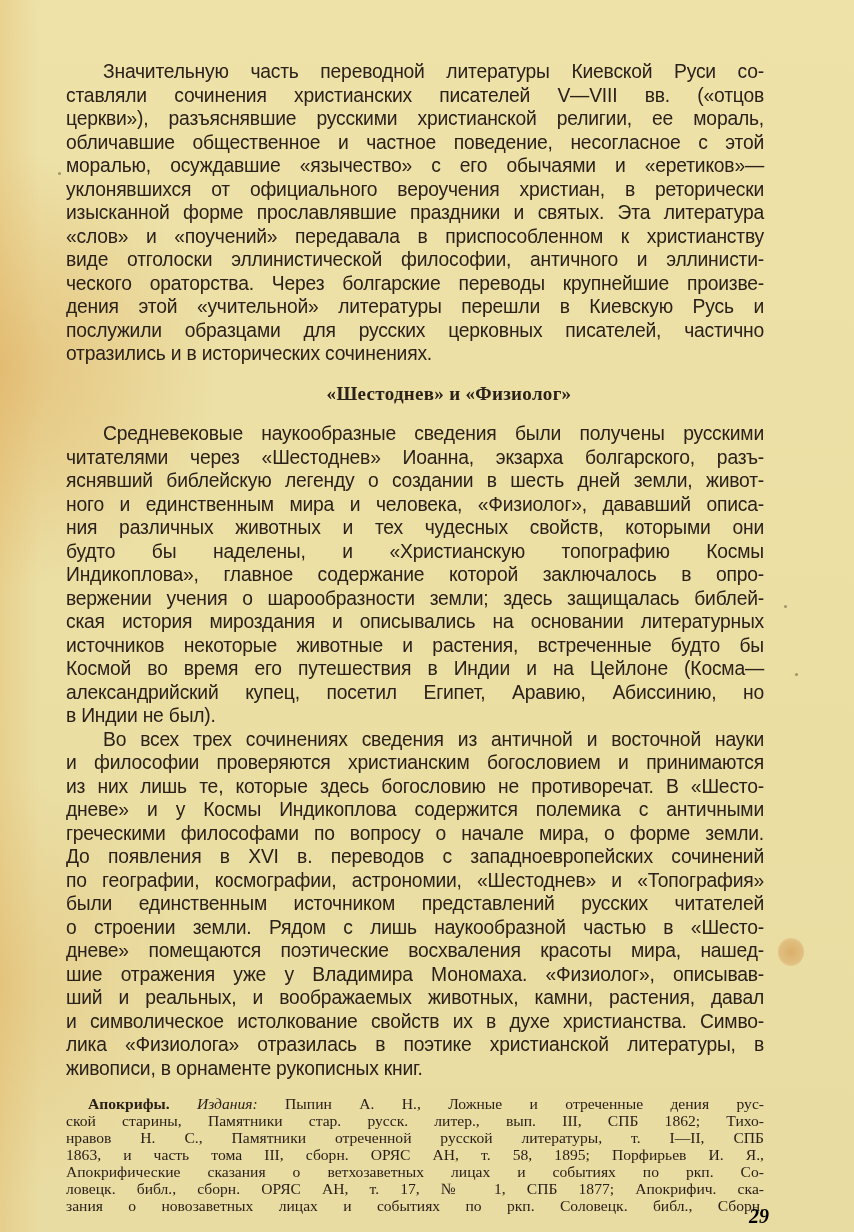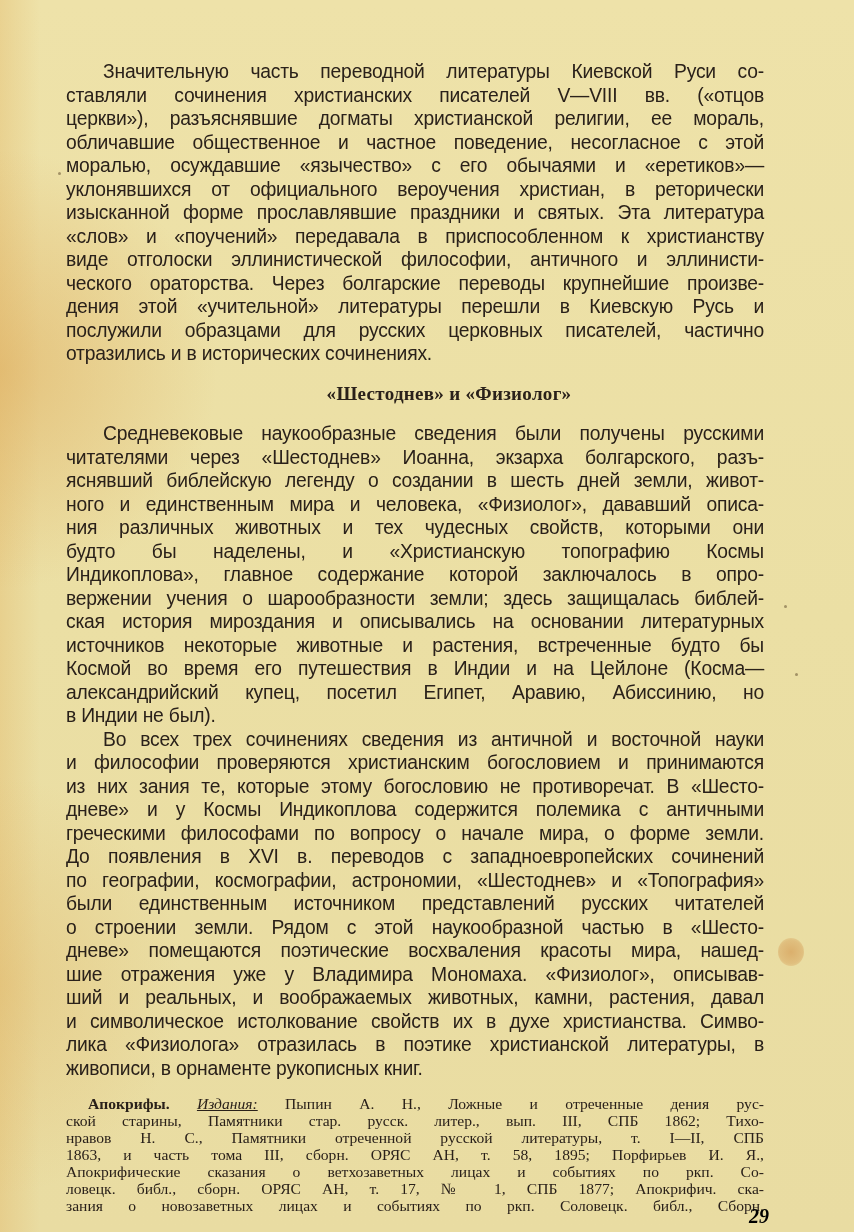--- a/index.html
+++ b/index.html
@@ -59,21 +59,21 @@
       font-family: "Liberation Serif", "DejaVu Serif", serif;
       font-size: 15.6px;
       line-height: 17.3px;
       white-space: nowrap;
       text-align: justify;
       text-align-last: justify;
       color: #2a211a;
     }
     .bib.indent { left: 88px; width: 676px; }
     .bib .bold { font-weight: bold; }
-    .bib .ital { font-style: italic; text-decoration: underline; }
+    .bib .ital { font-style: italic; }
     .pagenum {
       position: absolute;
       left: 749px;
       top: 1155px;
       font-family: "Liberation Serif", "DejaVu Serif", serif;
       font-style: italic;
       font-weight: bold;
       font-size: 20px;
       color: #000000;
     }
@@ -92,21 +92,21 @@
     }
   </style>
 </head>
 <body>
 
 <div class="page">
 
   <div>
     <div class="line indent" style="top:60px">Значительную часть переводной литературы Киевской Руси со-</div>
     <div class="line" style="top:84px">ставляли сочинения христианских писателей V—VIII вв. («отцов</div>
-    <div class="line" style="top:107px">церкви»), разъяснявшие догматы христианской религии, ее мораль,</div>
+    <div class="line" style="top:107px">церкви»), разъяснявшие русскими христианской религии, ее мораль,</div>
     <div class="line" style="top:131px">обличавшие общественное и частное поведение, несогласное с этой</div>
     <div class="line" style="top:154px">моралью, осуждавшие «язычество» с его обычаями и «еретиков»—</div>
     <div class="line" style="top:178px">уклонявшихся от официального вероучения христиан, в реторически</div>
     <div class="line" style="top:201px">изысканной форме прославлявшие праздники и святых. Эта литература</div>
     <div class="line" style="top:225px">«слов» и «поучений» передавала в приспособленном к христианству</div>
     <div class="line" style="top:248px">виде отголоски эллинистической философии, античного и эллинисти-</div>
     <div class="line" style="top:272px">ческого ораторства. Через болгарские переводы крупнейшие произве-</div>
     <div class="line" style="top:295px">дения этой «учительной» литературы перешли в Киевскую Русь и</div>
     <div class="line" style="top:319px">послужили образцами для русских церковных писателей, частично</div>
 
@@ -127,27 +127,27 @@
     <div class="line" style="top:610px">ская история мироздания и описывались на основании литературных</div>
     <div class="line" style="top:634px">источников некоторые животные и растения, встреченные будто бы</div>
     <div class="line" style="top:657px">Космой во время его путешествия в Индии и на Цейлоне (Косма—</div>
     <div class="line" style="top:681px">александрийский купец, посетил Египет, Аравию, Абиссинию, но</div>
     <div class="line last" style="top:704px">в Индии не был).</div>
   </div>
 
   <div>
     <div class="line indent" style="top:728px">Во всех трех сочинениях сведения из античной и восточной науки</div>
     <div class="line" style="top:751px">и философии проверяются христианским богословием и принимаются</div>
-    <div class="line" style="top:775px">из них зания те, которые этому богословию не противоречат. В «Шесто-</div>
+    <div class="line" style="top:775px">из них лишь те, которые здесь богословию не противоречат. В «Шесто-</div>
     <div class="line" style="top:798px">дневе» и у Космы Индикоплова содержится полемика с античными</div>
     <div class="line" style="top:822px">греческими философами по вопросу о начале мира, о форме земли.</div>
     <div class="line" style="top:845px">До появления в XVI в. переводов с западноевропейских сочинений</div>
     <div class="line" style="top:869px">по географии, космографии, астрономии, «Шестоднев» и «Топография»</div>
     <div class="line" style="top:892px">были единственным источником представлений русских читателей</div>
-    <div class="line" style="top:916px">о строении земли. Рядом с этой наукообразной частью в «Шесто-</div>
+    <div class="line" style="top:916px">о строении земли. Рядом с лишь наукообразной частью в «Шесто-</div>
     <div class="line" style="top:939px">дневе» помещаются поэтические восхваления красоты мира, нашед-</div>
     <div class="line" style="top:963px">шие отражения уже у Владимира Мономаха. «Физиолог», описывав-</div>
     <div class="line" style="top:986px">ший и реальных, и воображаемых животных, камни, растения, давал</div>
     <div class="line" style="top:1010px">и символическое истолкование свойств их в духе христианства. Симво-</div>
     <div class="line" style="top:1033px">лика «Физиолога» отразилась в поэтике христианской литературы, в</div>
     <div class="line last" style="top:1057px">живописи, в орнаменте рукописных книг.</div>
   </div>
 
   <div>
     <div class="bib indent" style="top:1095px"><span class="bold">Апокрифы.</span> <span class="ital">Издания:</span><span> Пыпин А. Н., Ложные и отреченные дения рус-</span></div>

